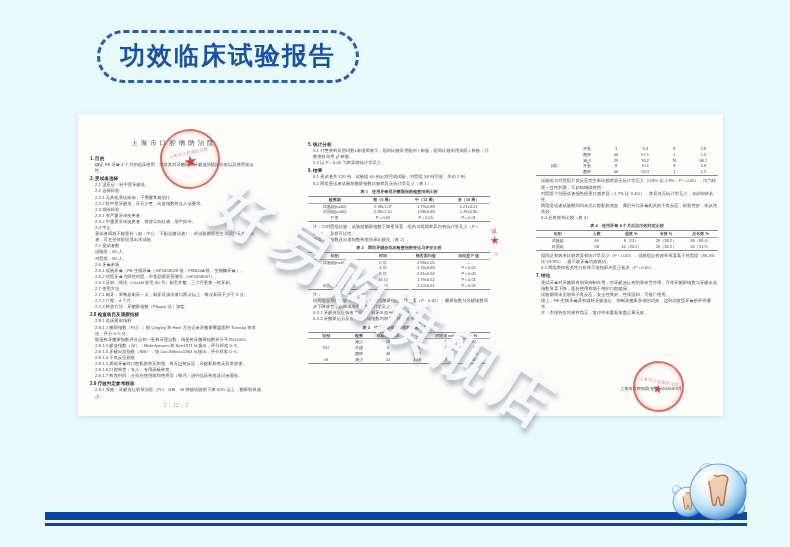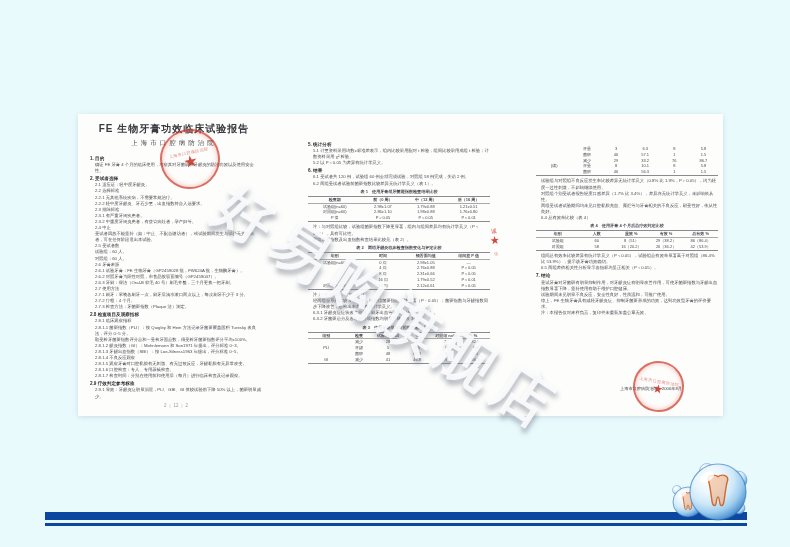--- a/index.html
+++ b/index.html
@@ -57,23 +57,25 @@
   .bar{position:absolute;background:#0b46a1;z-index:1;}
   #bar1{left:45px;top:512px;width:702px;height:8px;}
   #bar2{left:45px;top:523px;width:702px;height:3px;}
   .bubbles{position:absolute;left:648px;top:438px;z-index:9;}
 </style>
 </head>
 <body>
 
 <div class="stage">
 
+  <div class="badge">
+    <span>功效临床试验报告</span>
+  </div>
 
   <div class="doc">
-    <div class="doc-title">FE 生物牙膏功效临床试验报告</div>
     <div class="doc-sub">上海市口腔病防治院</div>
 
     <div class="col" id="c0">
         <div class="h">1. 目的</div>
         <div class="ln">确证 FE 牙膏 4 个月的临床使用，考察其对牙菌斑和牙龈炎的防治功效以及使用安全性。</div>
         <div class="h">2. 受试者选择</div>
         <div class="ln">2.1 适应证：轻中度牙龈炎。</div>
         <div class="ln">2.2 选择标准</div>
         <div class="ln">2.2.1 无其他系统疾病，不需要常规治疗。</div>
         <div class="ln">2.2.2 轻中度牙龈炎、牙石少量，出血指数符合入选要求。</div>

